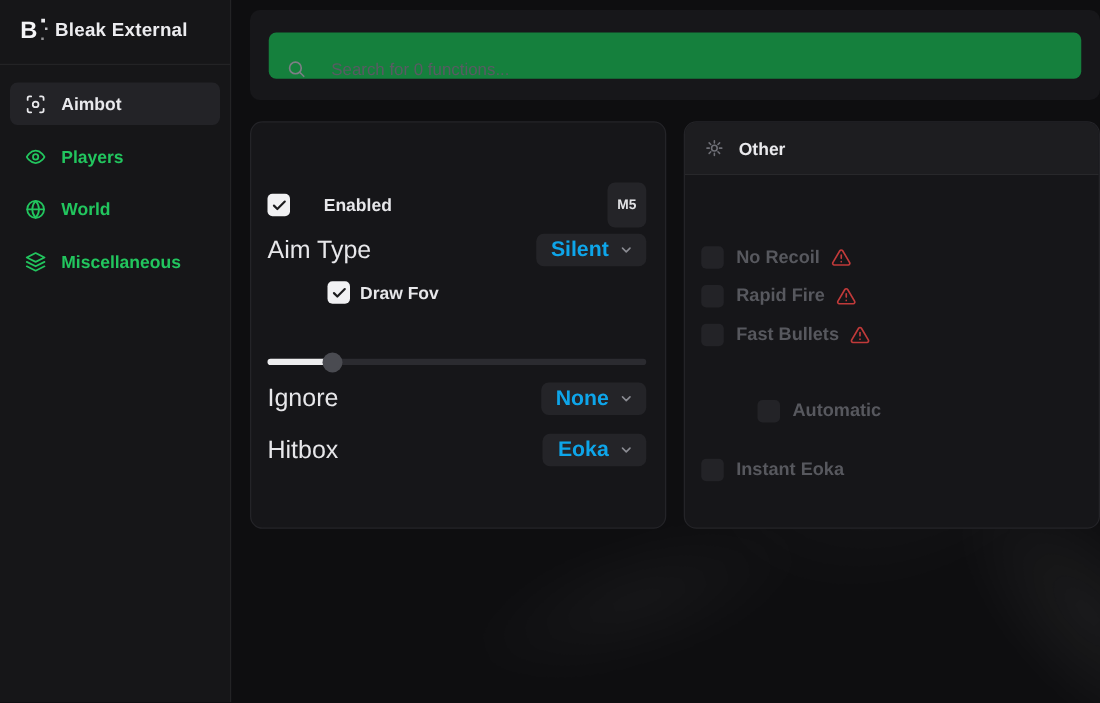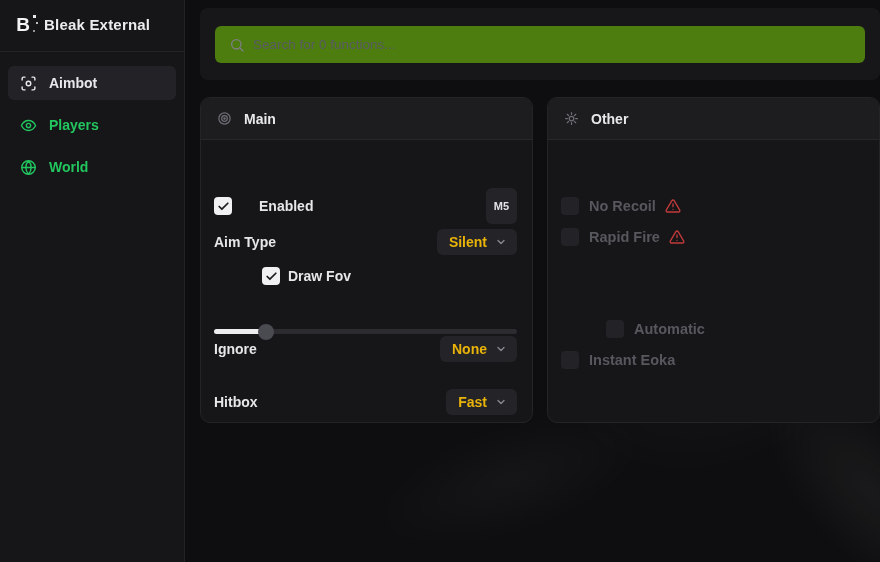--- a/index.html
+++ b/index.html
@@ -61,22 +61,22 @@
   .nav-item .nicon { width: 17px; height: 17px; flex: 0 0 auto; display: flex; }
   .nav-item svg { width: 100%; height: 100%; }
 
   
   .topbar {
     position: absolute; left: 200px; top: 8px; width: 680px; height: 72px;
     background: #17171a; border-radius: 8px; z-index: 1;
   }
   .search-box {
     position: absolute; left: 15px; top: 18px; width: 650px; height: 37px;
-    background: #4d7c0f; border-radius: 6px;
-    display: flex; align-items: center; gap: 8px; padding: 0 14px;
+    background: #15803d; border-radius: 6px;
+    display: flex; align-items: flex-end; gap: 20px; padding: 0 14px;
   }
   .search-box svg { width: 16px; height: 16px; color: #7d7e86; flex: 0 0 auto; }
   .search-input {
     background: transparent; border: none; outline: none;
     color: #c9cad0; font-size: 13.5px; width: 100%;
     font-family: "Liberation Sans", sans-serif;
   }
   .search-input::placeholder { color: #595b63; }
 
   
@@ -102,34 +102,34 @@
   .row { position: absolute; left: 13px; right: 15px; display: flex; align-items: center; }
   .chk {
     width: 18px; height: 18px; border-radius: 4px; background: #232327;
     flex: 0 0 auto; display: flex; align-items: center; justify-content: center;
     cursor: pointer;
   }
   .chk.checked { background: #f1f1f3; }
   .chk svg { width: 13px; height: 13px; color: #1c1c1e; }
   .chk-label { margin-left: 8px; font-size: 14px; font-weight: 600; color: #e7e7ea; }
 
-  .row-label { font-size: 14px; font-weight: 700; color: #e7e7ea; }
+  .row-label { font-size: 20px; font-weight: 400; color: #e7e7ea; }
   .spacer { flex: 1; }
 
   .keybind {
     min-width: 31px; height: 36px; padding: 0 7px; border-radius: 6px;
     background: #242428; color: #e2e3e6; font-size: 11px; font-weight: 700;
     display: flex; align-items: center; justify-content: center; cursor: pointer;
   }
   .dropdown {
     height: 26px; padding: 0 10px 0 12px; border-radius: 6px;
     background: #242428; display: flex; align-items: center; gap: 8px;
     cursor: pointer;
   }
-  .dropdown .dval { font-size: 14px; font-weight: 700; color: #eab308; }
+  .dropdown .dval { font-size: 17px; font-weight: 700; color: #0ea5e9; }
   .dropdown svg { width: 12px; height: 12px; color: #8a8b92; }
 
   .dim-label { font-size: 14px; font-weight: 600; color: #5b5c63; }
   .fov-value { font-size: 15px; font-weight: 700; color: #f0f1f3; }
 
   .slider { position: absolute; left: 13px; right: 15px; top: 183px; height: 16px; cursor: pointer; }
   .slider-track {
     position: absolute; left: 0; right: 0; top: 6px; height: 5px;
     background: #2b2b30; border-radius: 3px;
   }
@@ -192,44 +192,44 @@
     <div class="nav-item">
       <span class="nicon">
         <svg viewBox="0 0 24 24" fill="none" stroke="currentColor" stroke-width="2" stroke-linecap="round" stroke-linejoin="round">
           <circle cx="12" cy="12" r="9.5"></circle>
             <path d="M2.5 12h19"></path>
           <path d="M12 2.5a14.5 14.5 0 0 1 3.8 9.5 14.5 14.5 0 0 1-3.8 9.5 14.5 14.5 0 0 1-3.8-9.5A14.5 14.5 0 0 1 12 2.5z"></path>
         </svg>
       </span>
       <span>World</span>
     </div>
+    <div class="nav-item">
+      <span class="nicon">
+        <svg viewBox="0 0 24 24" fill="none" stroke="currentColor" stroke-width="2" stroke-linecap="round" stroke-linejoin="round">
+          <path d="M12 2 2 7l10 5 10-5-10-5z"></path>
+            <path d="m2 12 10 5 10-5"></path>
+            <path d="m2 17 10 5 10-5"></path>
+        </svg>
+      </span>
+      <span>Miscellaneous</span>
+    </div>
   </div>
 </div>
 
 <div class="topbar">
   <div class="search-box">
     <svg viewBox="0 0 24 24" fill="none" stroke="currentColor" stroke-width="2" stroke-linecap="round">
       <circle cx="11" cy="11" r="7"></circle>
         <path d="m16.8 16.8 4.2 4.2"></path>
     </svg>
     <input class="search-input" type="text" placeholder="Search for 0 functions..." style="">
   </div>
 </div>
 
 <div class="panel panel-main">
-  <div class="panel-head">
-    <span class="picon">
-      <svg viewBox="0 0 24 24" fill="none" stroke="currentColor" stroke-width="2">
-        <circle cx="12" cy="12" r="9"></circle>
-          <circle cx="12" cy="12" r="4.5"></circle>
-          <circle cx="12" cy="12" r="1" fill="currentColor"></circle>
-      </svg>
-    </span>
-    <span class="panel-title">Main</span>
-  </div>
   <div class="panel-body">
 
     <div class="row" style="top:54px;height:24px;gap:19px;">
       <span class="chk checked">
         <svg viewBox="0 0 24 24" fill="none" stroke="currentColor" stroke-width="3.2" stroke-linecap="round" stroke-linejoin="round">
             <path d="m20 6-11 11-5-5"></path>
           </svg>
       </span>
       <span class="chk-label">Enabled</span>
       <span class="spacer"></span>
@@ -257,36 +257,36 @@
     </div>
 
 
     <div class="slider">
       <div class="slider-track"></div>
       <div class="slider-fill" style="width: 17%;">
         <div class="slider-thumb"></div>
       </div>
     </div>
 
-    <div class="row" style="top:196px;height:26px;">
+    <div class="row" style="top:208px;height:26px;">
       <span class="row-label">Ignore</span>
       <span class="spacer"></span>
       <span class="dropdown">
         <span class="dval">None</span>
         <svg viewBox="0 0 24 24" fill="none" stroke="currentColor" stroke-width="2.5" stroke-linecap="round" stroke-linejoin="round">
             <path d="m6 9 6 6 6-6"></path>
           </svg>
       </span>
     </div>
 
     <div class="row" style="top:249px;height:26px;">
       <span class="row-label">Hitbox</span>
       <span class="spacer"></span>
       <span class="dropdown">
-        <span class="dval">Fast</span>
+        <span class="dval">Eoka</span>
         <svg viewBox="0 0 24 24" fill="none" stroke="currentColor" stroke-width="2.5" stroke-linecap="round" stroke-linejoin="round">
             <path d="m6 9 6 6 6-6"></path>
           </svg>
       </span>
     </div>
 
   </div>
 </div>
 
 <div class="panel panel-other">
@@ -318,26 +318,37 @@
       <span class="olabel">No Recoil</span>
       <span class="warn">
         <svg viewBox="0 0 24 24" fill="none" stroke="currentColor" stroke-width="2" stroke-linecap="round" stroke-linejoin="round">
           <path d="M10.3 3.9 1.9 18.1A2 2 0 0 0 3.6 21h16.8a2 2 0 0 0 1.7-2.9L13.7 3.9a2 2 0 0 0-3.4 0z"></path>
           <path d="M12 9v4"></path>
             <path d="M12 17h.01"></path>
         </svg>
       </span>
     </div>
 
+    <div class="orow" style="top:119px;">
+      <span class="chk"></span>
+      <span class="olabel">Fast Bullets</span>
+      <span class="warn">
+        <svg viewBox="0 0 24 24" fill="none" stroke="currentColor" stroke-width="2" stroke-linecap="round" stroke-linejoin="round">
+          <path d="M10.3 3.9 1.9 18.1A2 2 0 0 0 3.6 21h16.8a2 2 0 0 0 1.7-2.9L13.7 3.9a2 2 0 0 0-3.4 0z"></path>
+          <path d="M12 9v4"></path>
+            <path d="M12 17h.01"></path>
+        </svg>
+      </span>
+    </div>
 
 
     <div class="orow" style="top:180px;margin-left:45px;">
       <span class="chk"></span>
       <span class="olabel">Automatic</span>
     </div>
 
-    <div class="orow" style="top:211px;justify-content:flex-end;">
+    <div class="orow" style="top:227px;justify-content:flex-end;">
       <span class="chk"></span>
       <span class="olabel">Instant Eoka</span>
     </div>
 
   </div>
 </div>
 
 </body></html>

